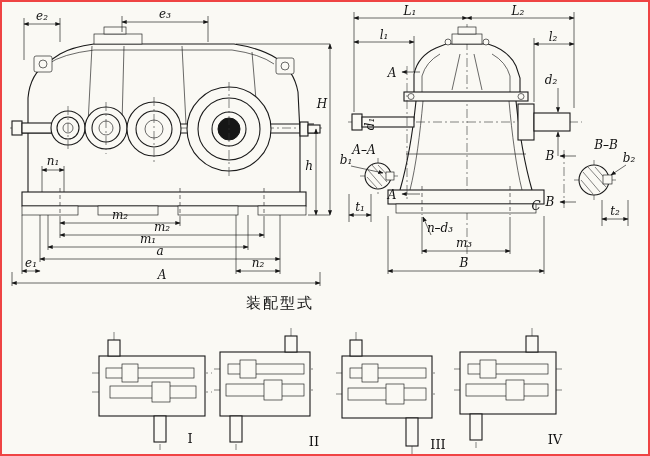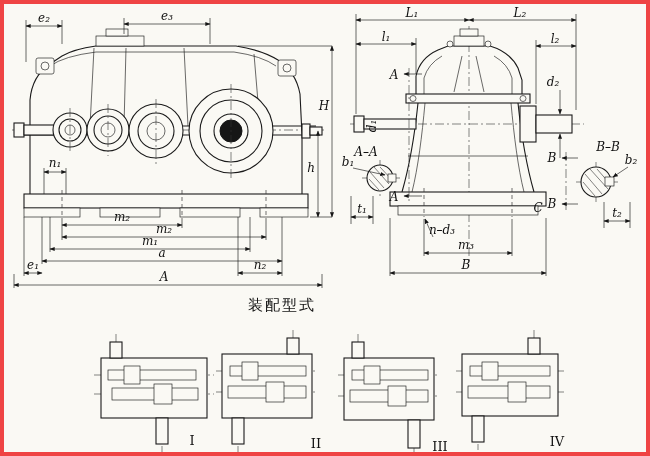--- a/index.html
+++ b/index.html
@@ -1,18 +1,18 @@
 <!DOCTYPE html>
 <html><head>
 <meta charset="utf-8">
 <style>
   html,body{margin:0;padding:0;background:#d8d8d4;}
   .sheet{
     width:650px;height:456px;box-sizing:border-box;
-    background:#faf9f4;border:4px solid #ef4444;
+    background:#faf9f4;border:2px solid #ef4444;
     position:relative;overflow:hidden;
     font-family:"DejaVu Serif", serif;
   }
   svg{display:block;}
   .ln{stroke:#1a1a1a;stroke-width:1.1;fill:none;}
   .thin{stroke:#1a1a1a;stroke-width:0.65;fill:none;}
   .dim{stroke:#1a1a1a;stroke-width:0.65;fill:none;}
   .cl{stroke:#333;stroke-width:0.6;fill:none;stroke-dasharray:9 3 2 3;}
   .dash{stroke:#333;stroke-width:0.7;fill:none;stroke-dasharray:4 3;}
   .fillbg{fill:#faf9f4;}

